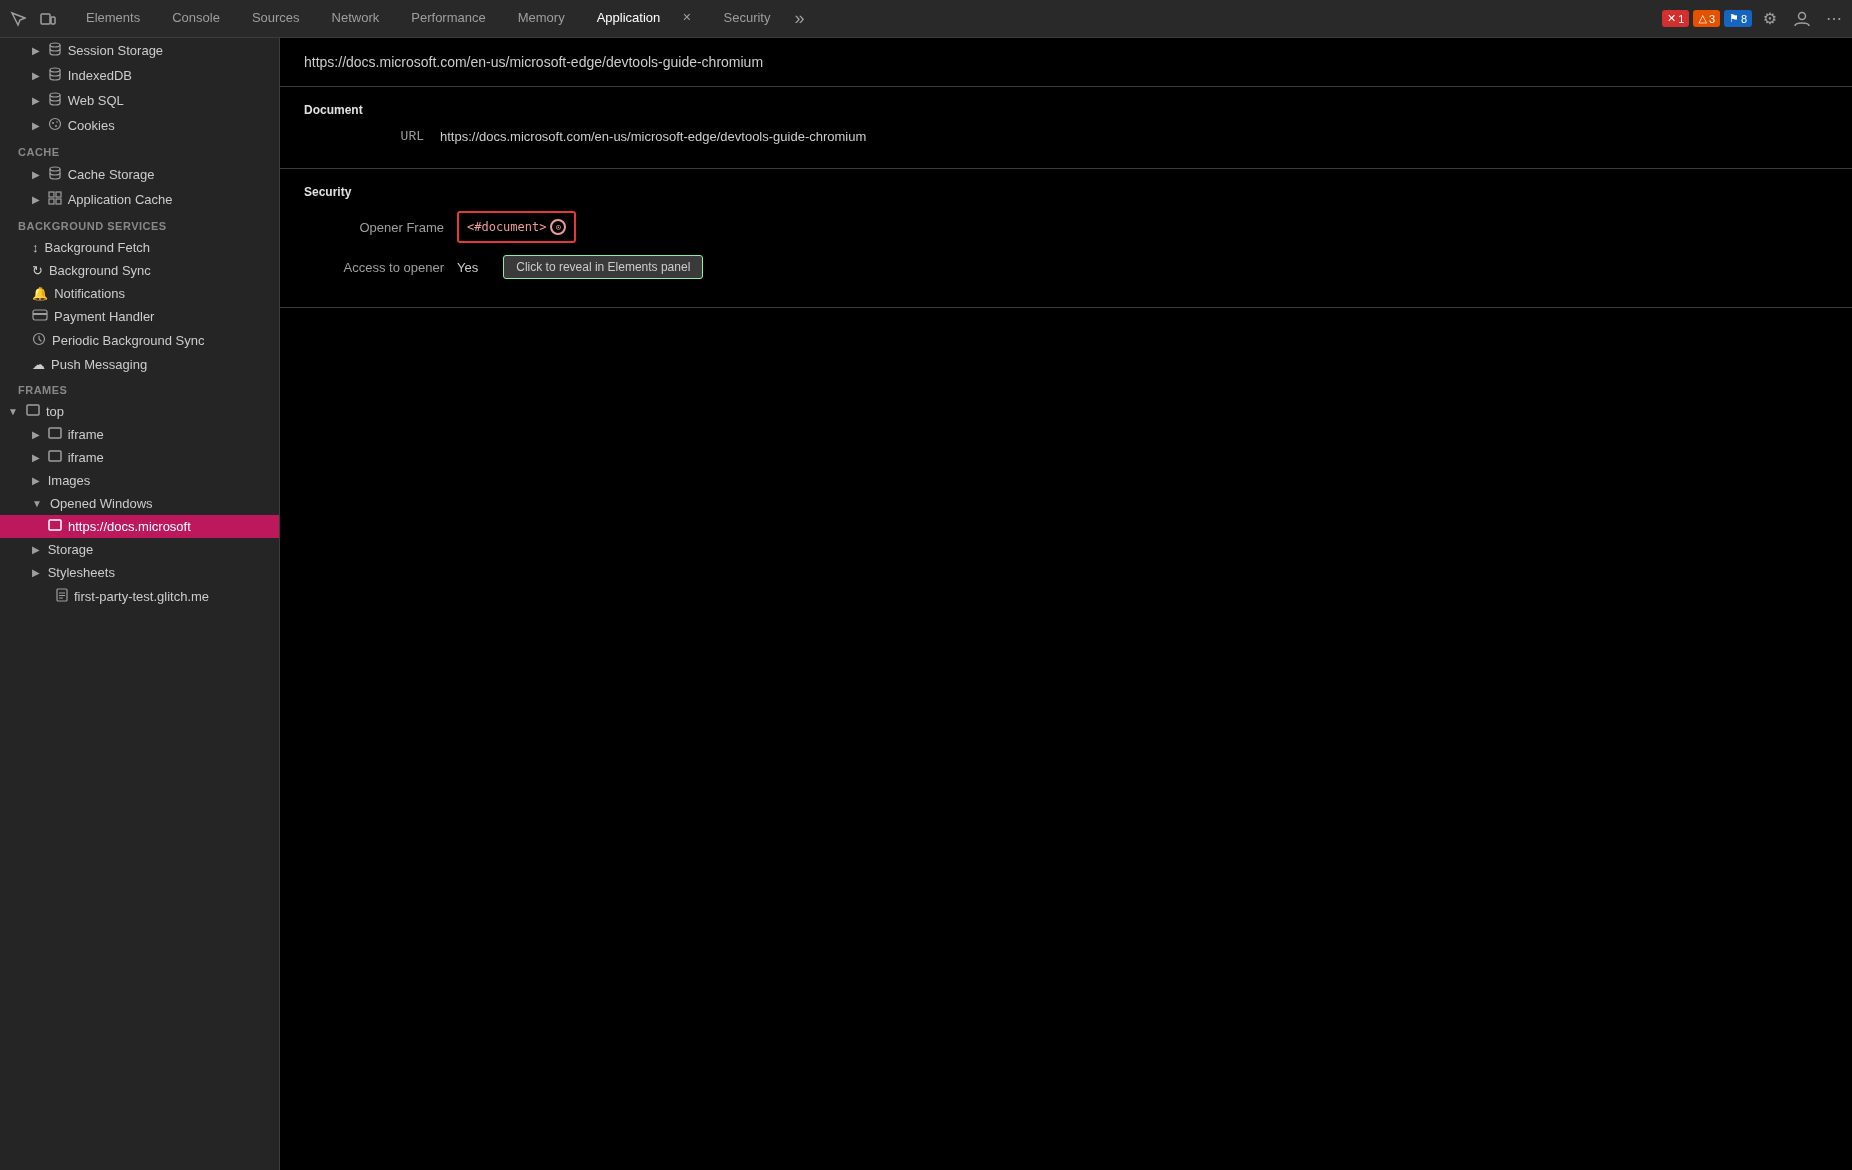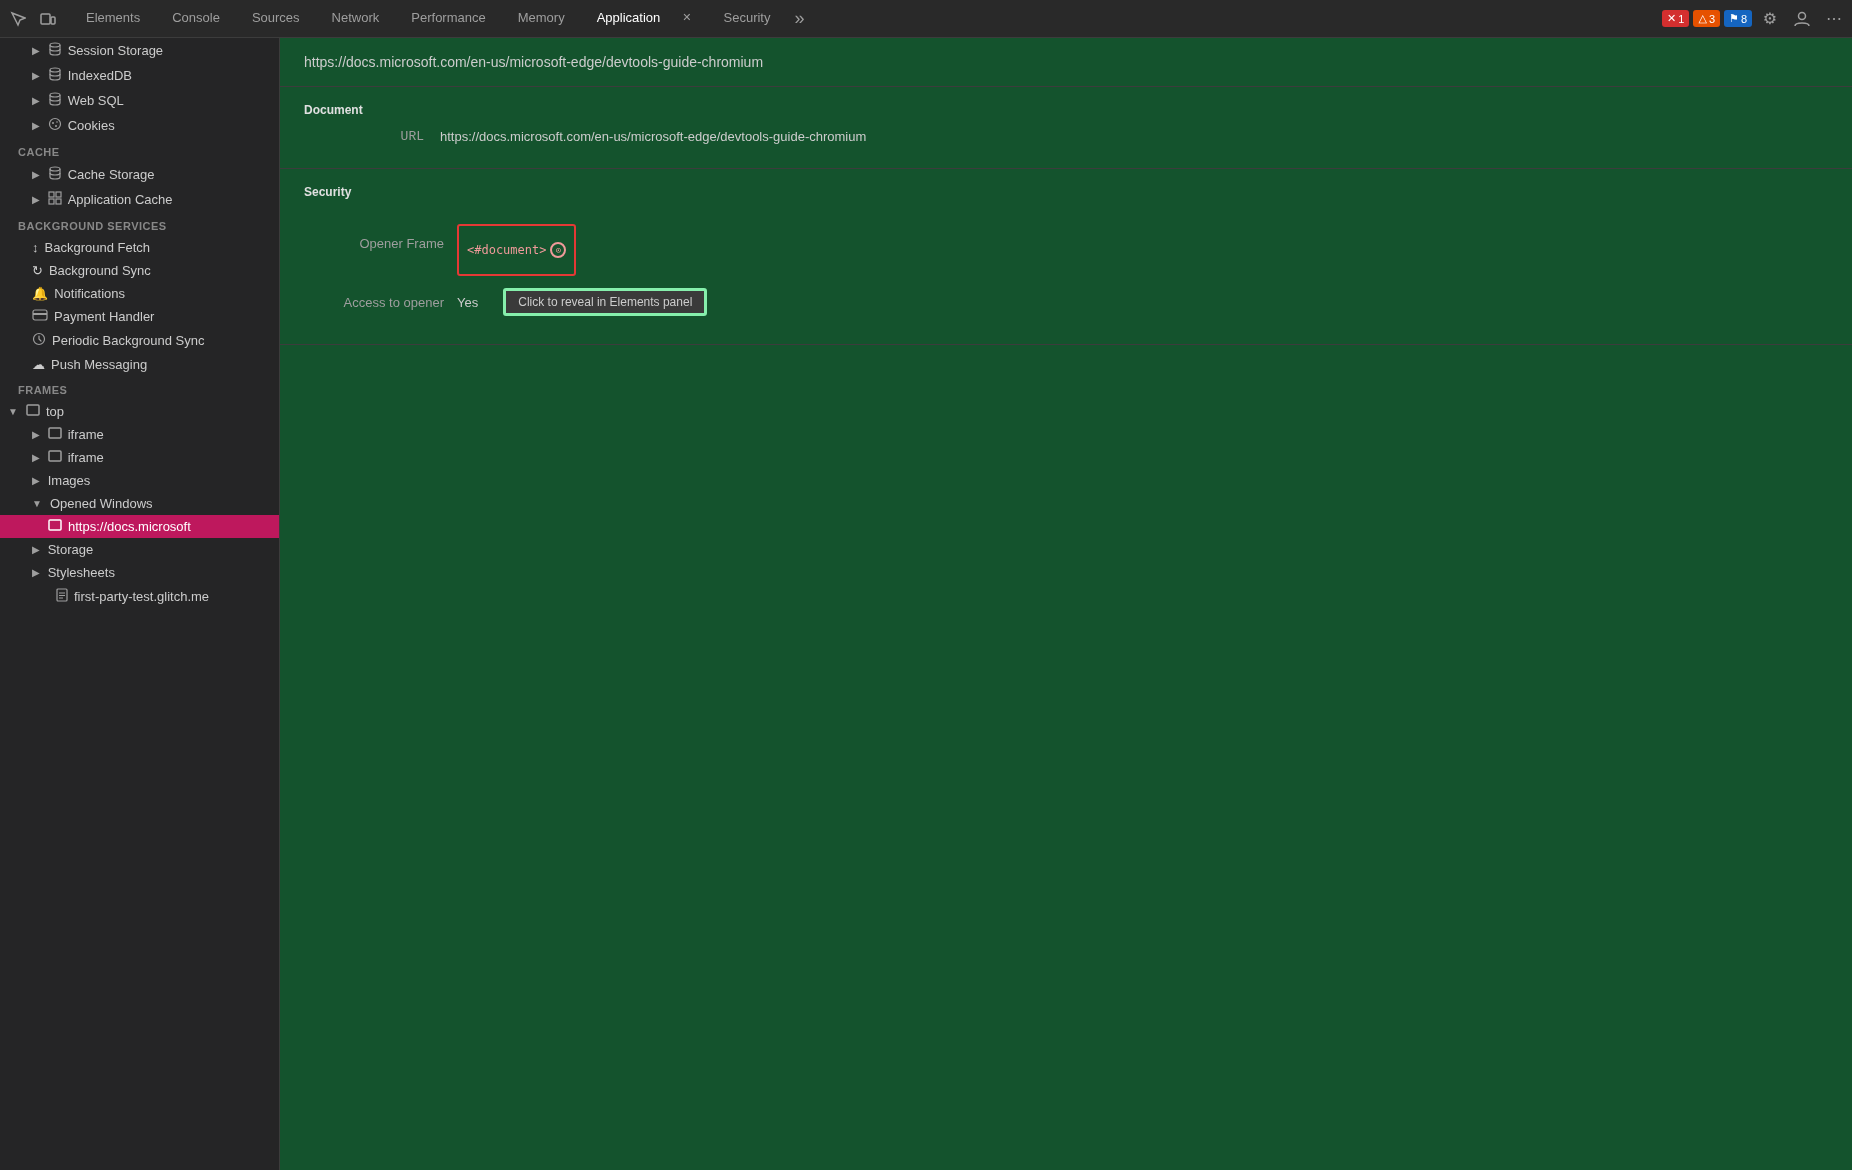--- a/index.html
+++ b/index.html
@@ -171,21 +171,21 @@
 
     .sidebar-item .expand-arrow {
       font-size: 10px;
       margin-right: 2px;
       color: #9e9e9e;
     }
 
     
     .content {
       flex: 1;
-      background: #14532d;
+      background: #000000;
       overflow-y: auto;
       padding: 0;
     }
 
     .content-url-bar {
       padding: 16px 24px;
       border-bottom: 1px solid #3c3c3c;
       font-size: 14px;
       color: #cccccc;
     }
@@ -230,49 +230,48 @@
     }
     .security-label {
       color: #9e9e9e;
       min-width: 140px;
       text-align: right;
     }
 
     .opener-frame-badge {
       border: 2px solid #e53935;
       border-radius: 3px;
-      padding: 16px 8px;
+      padding: 6px 8px;
       color: #ef9a9a;
       font-size: 12px;
       font-family: monospace;
       display: inline-flex;
       align-items: center;
       gap: 4px;
-      margin-top: 13px;
     }
     .opener-frame-icon {
       display: inline-flex;
       width: 16px;
       height: 16px;
       border-radius: 50%;
       border: 2px solid #ef9a9a;
       align-items: center;
       justify-content: center;
       font-size: 9px;
       color: #ef9a9a;
     }
 
     .access-yes {
       color: #cccccc;
       margin-right: 12px;
     }
 
     .reveal-button {
       background: #3a3a3a;
-      border: 3px solid #86efac;
+      border: 1px solid #86efac;
       color: #cccccc;
       padding: 4px 12px;
       border-radius: 3px;
       cursor: pointer;
       font-size: 12px;
     }
 
     
     ::-webkit-scrollbar { width: 8px; }
     ::-webkit-scrollbar-track { background: #252526; }

